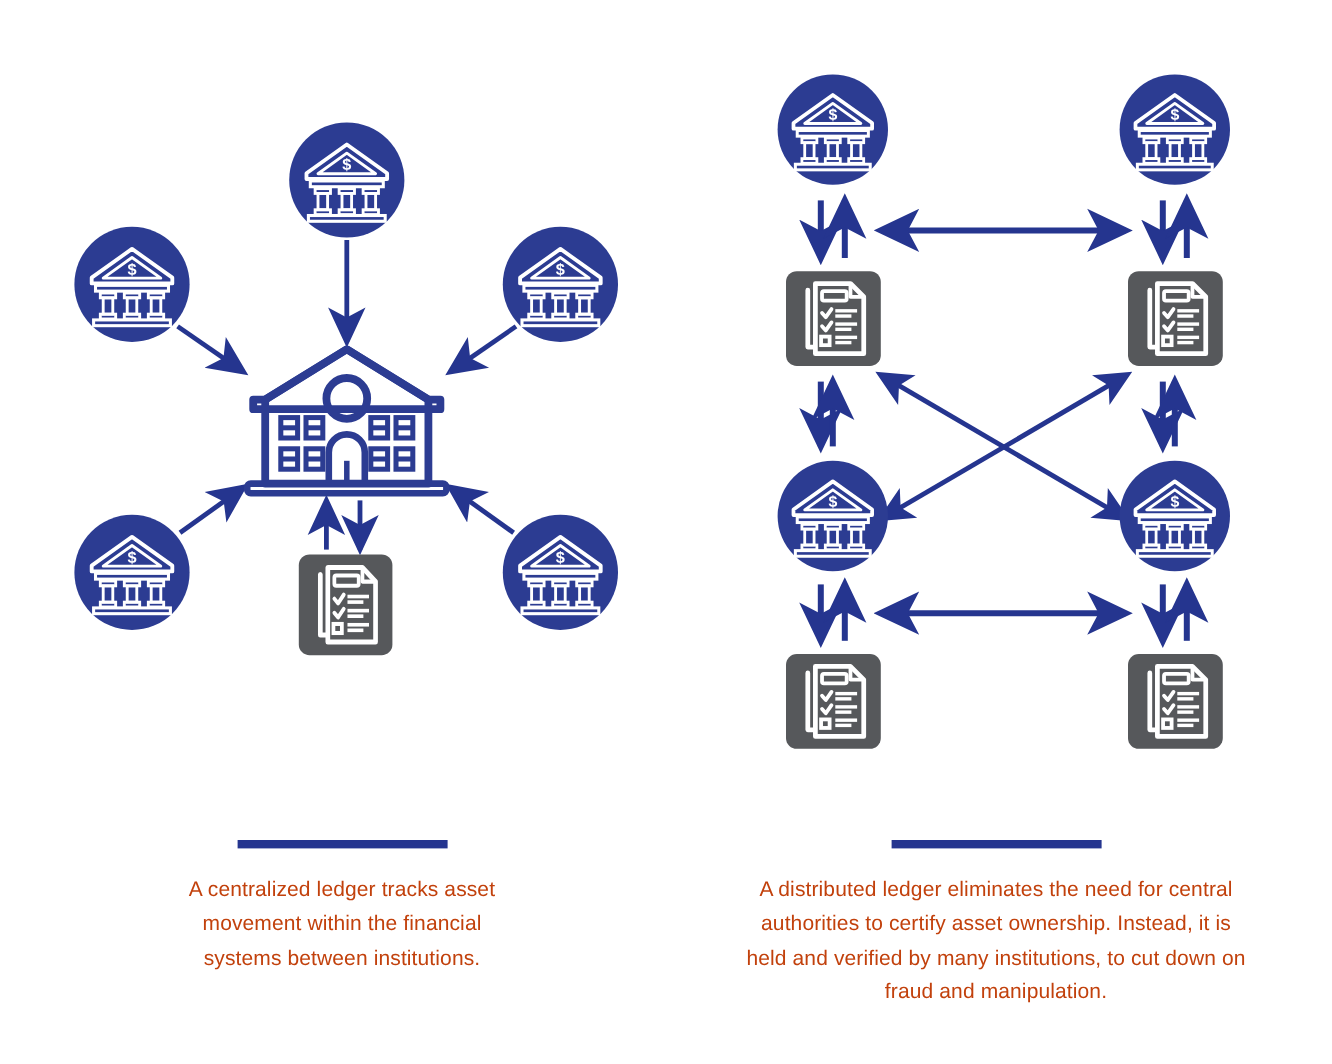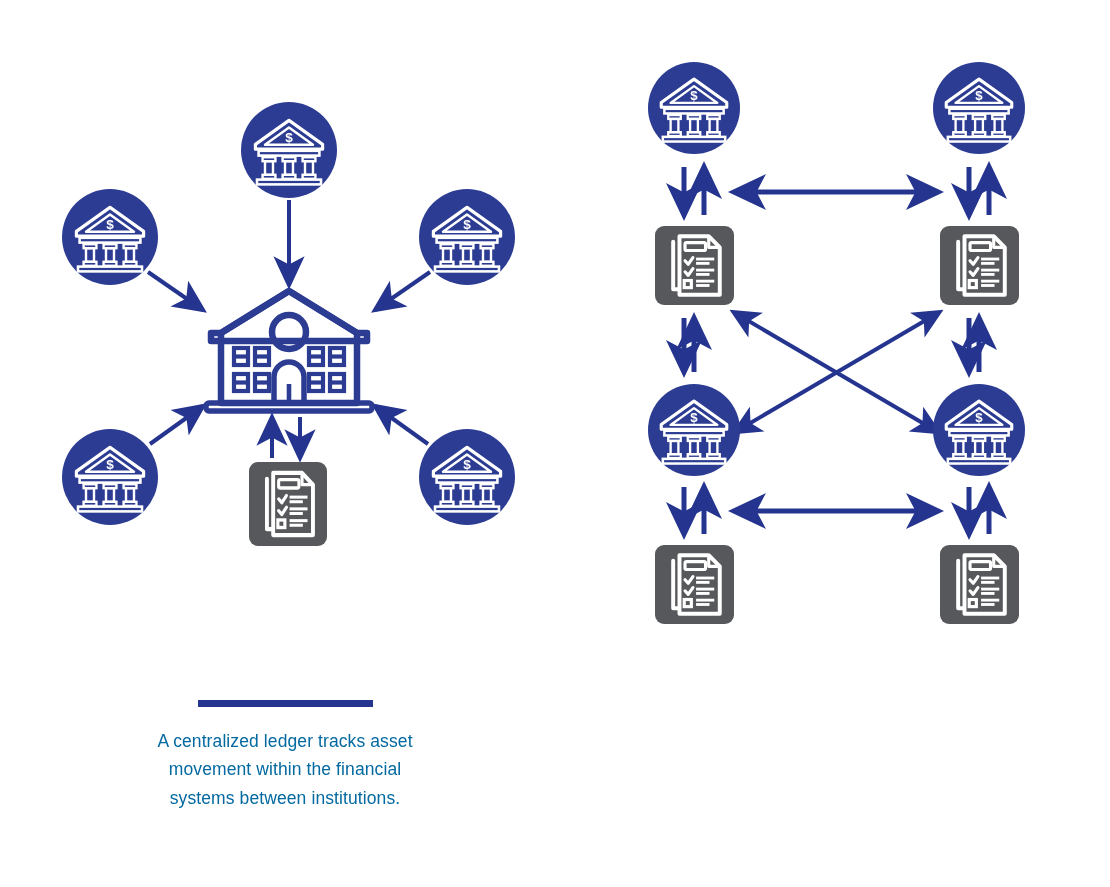--- a/index.html
+++ b/index.html
@@ -49,21 +49,21 @@
     height: 7px;
     background: #25358f;
     margin: 0 auto 20px auto;
   }
   #caption-left  .caption-rule { width: 175px; }
   #caption-right .caption-rule { width: 175px; }
 
   .caption-text {
     font-size: 17.5px;
     line-height: 1.62;
-    color: #0369a1;
+    color: #c2410c;
     font-family: "Liberation Sans", sans-serif;
     letter-spacing: 0.1px;
   }
 </style>
 </head>
 <body>
 
 <div id="stage">
 
   <svg width="0" height="0" style="position:absolute" aria-hidden="true">
@@ -323,15 +323,19 @@
       </g>
 
       <g>
         <rect x="380" y="545" width="79" height="79" rx="9" fill="#56585b"></rect>
         <g transform="translate(380,545) scale(0.79)">
           <use href="#sym-ledger"></use>
         </g>
       </g>
     </svg>
 
+    <div class="caption-block" id="caption-right" style="left:60px;">
+      <div class="caption-rule"></div>
+      <div class="caption-text">A distributed ledger eliminates the need for central authorities to certify asset ownership. Instead, it is held and verified by many institutions, to cut down on fraud and manipulation.</div>
+    </div>
   </div>
 
 </div>
 
 </body></html>

